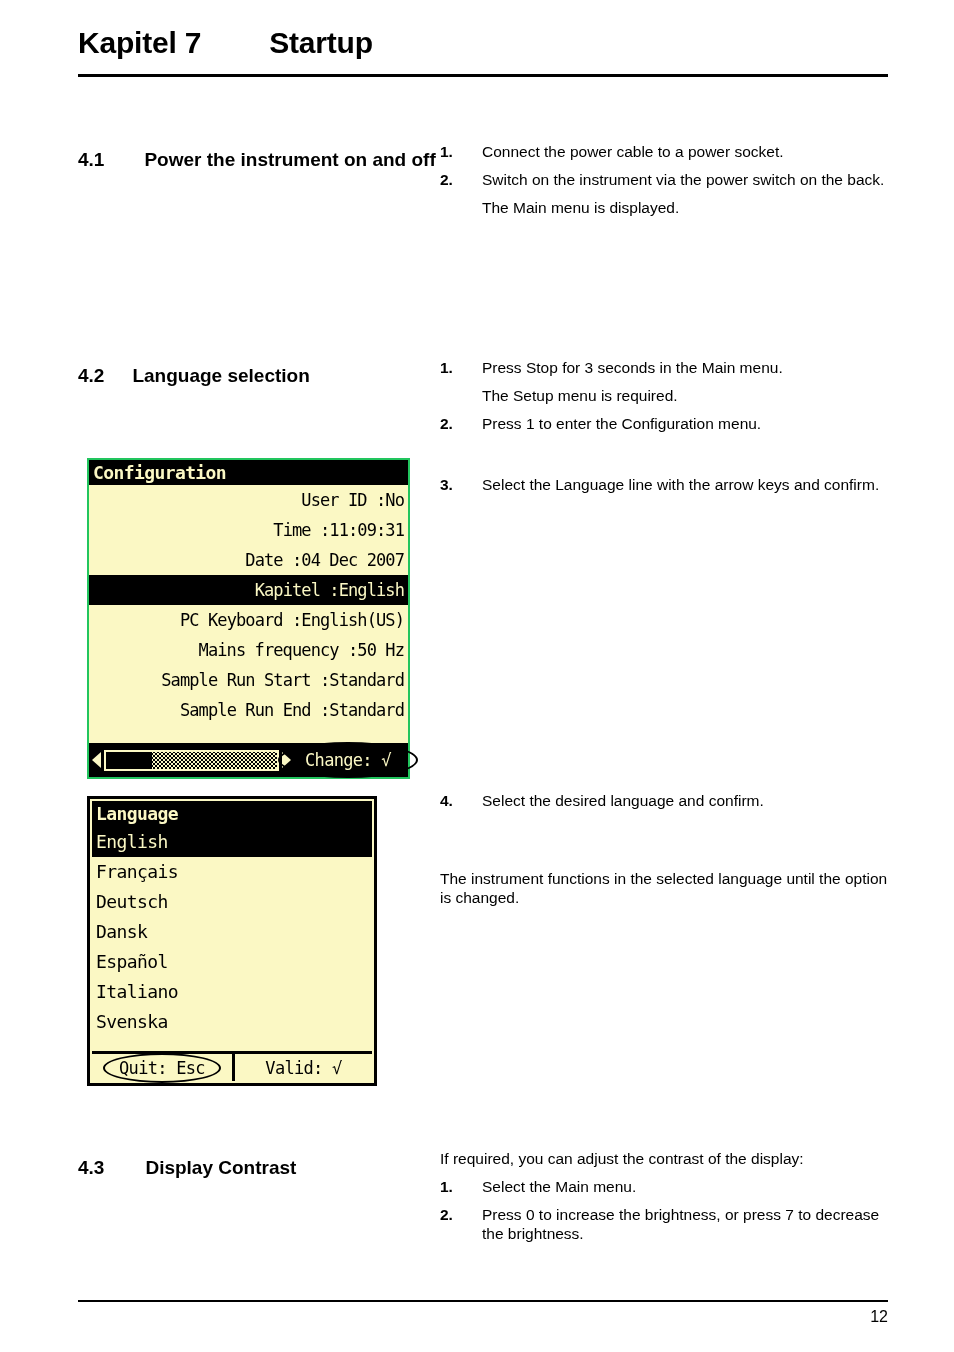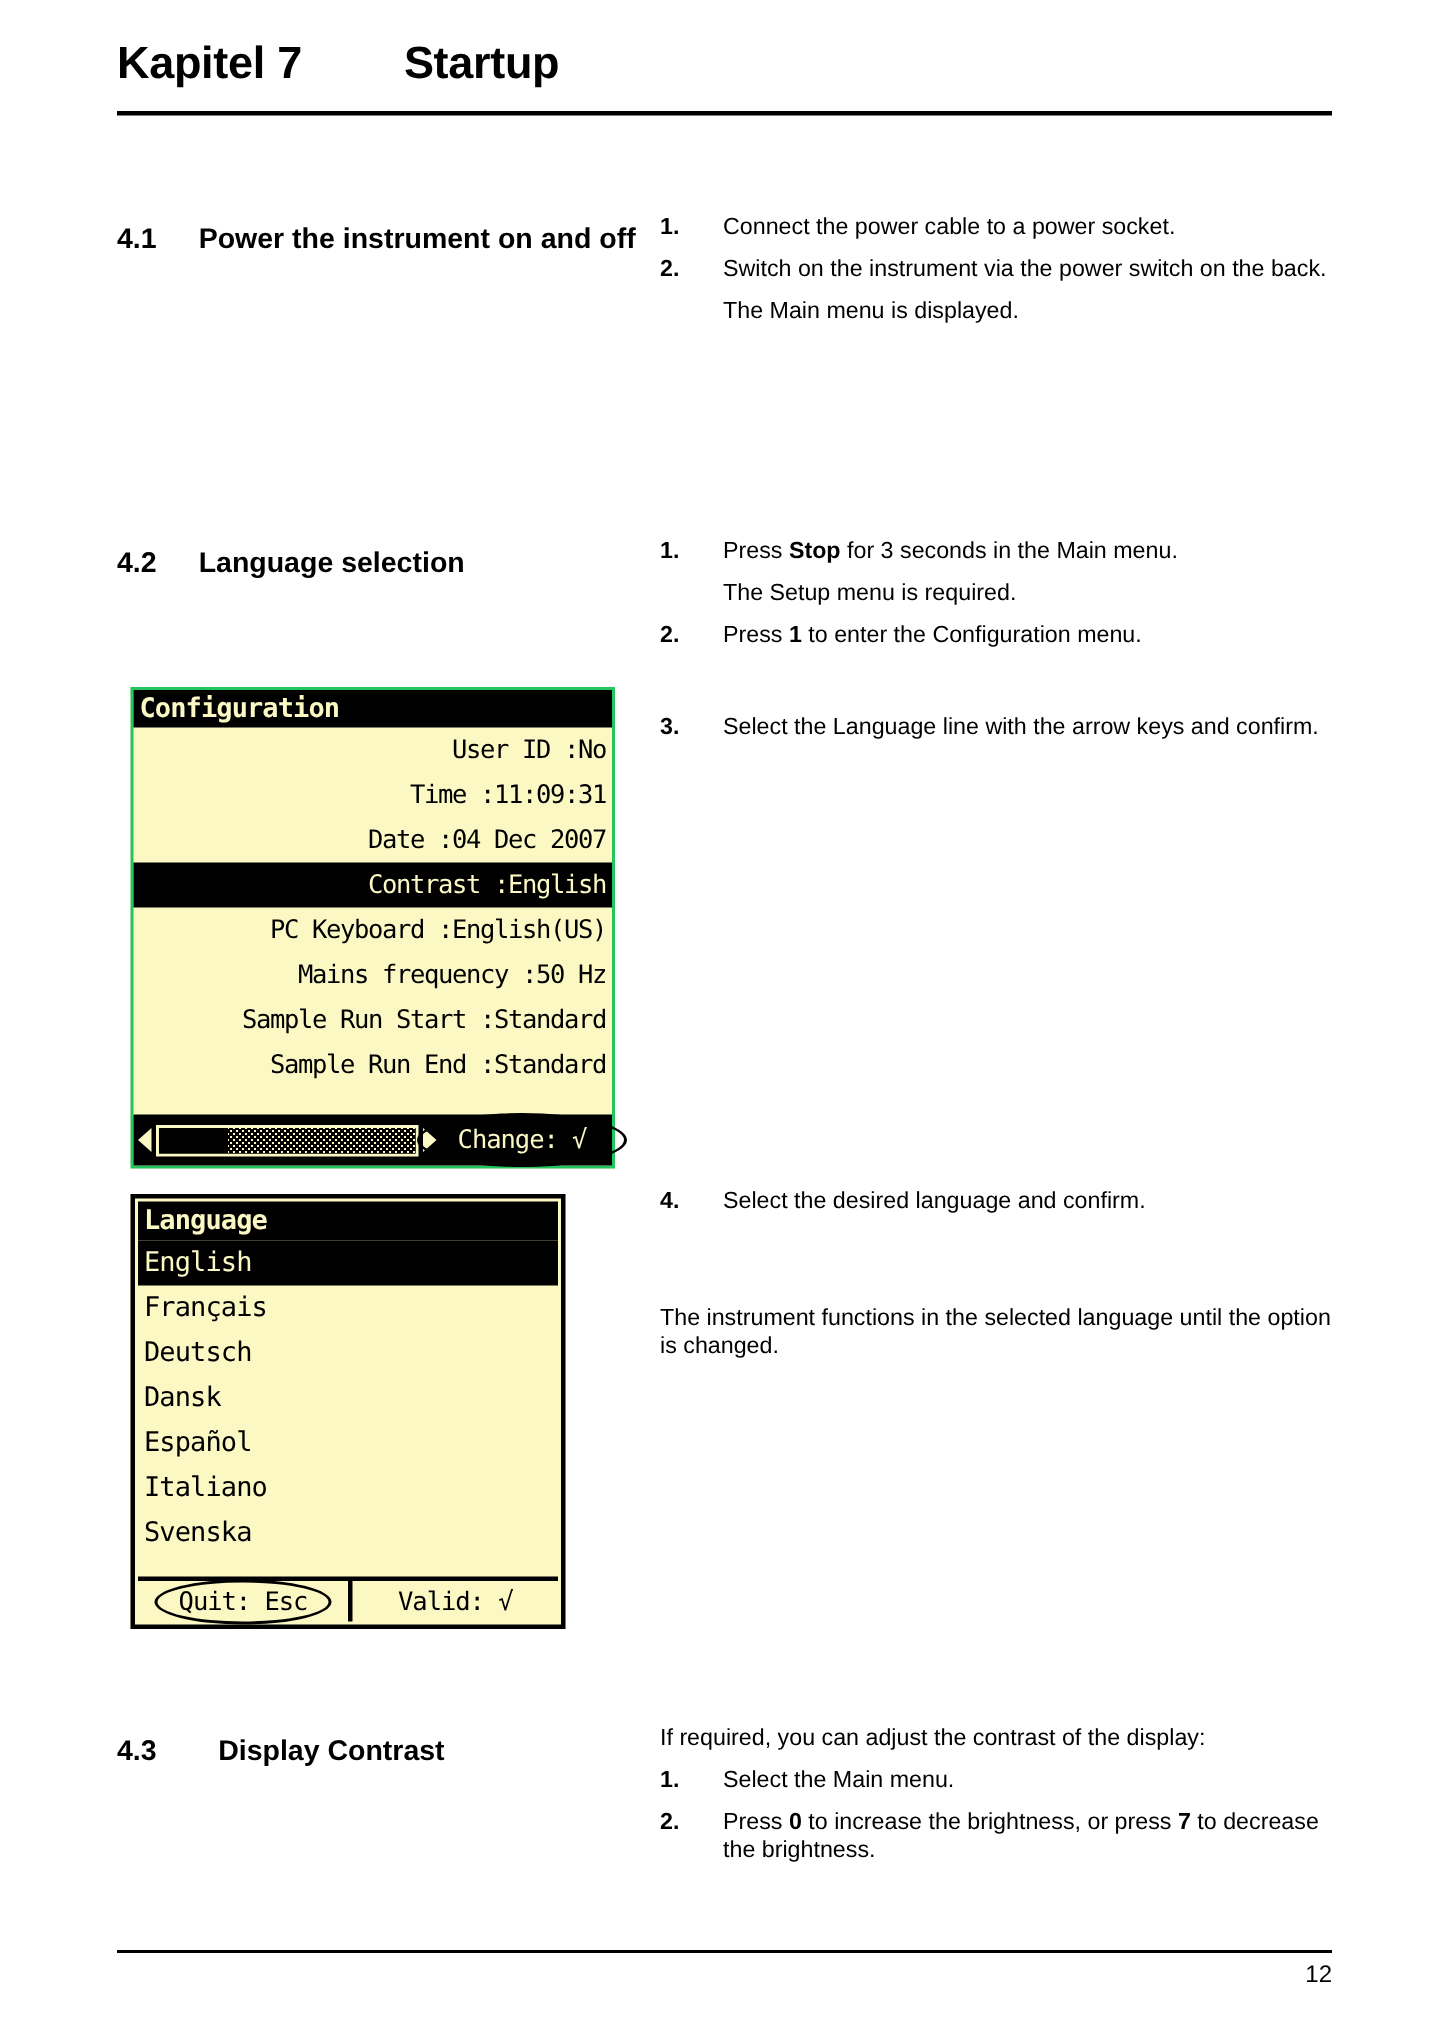--- a/index.html
+++ b/index.html
@@ -96,21 +96,21 @@
     width: 42px;
     flex: 0 0 42px;
   }
   .step-body { flex: 1 1 auto; }
   .para {
     font-size: 15.5px;
     line-height: 19px;
     margin-bottom: 9px;
   }
   .para.indent { margin-left: 42px; }
-  b { font-weight: bold; }
+  b { font-weight: normal; }
 
   
   .lcd {
     position: absolute;
     background: #FBF8C4;
     font-family: "DejaVu Sans Mono", "Liberation Mono", monospace;
     color: #000;
     box-sizing: border-box;
   }
 
@@ -290,21 +290,21 @@
 <body>
 
 <div class="page">
 
   <div class="chapter-header">
     <span class="chapter-num">Kapitel 7</span>
     <span class="chapter-title">Startup</span>
   </div>
   <div class="rule-top"></div>
 
-  <div class="section-heading" style="top:108px;">
+  <div class="section-heading" style="top:108px;gap:12px;">
     <span class="section-num">4.1</span>
     <span class="section-title">Power the instrument on and off</span>
   </div>
 
   <div class="rcol" style="top:142px;">
     <div class="step">
       <span class="step-num">1.</span>
       <span class="step-body">Connect the power cable to a power socket.</span>
     </div>
     <div class="step">
@@ -358,21 +358,21 @@
       </div>
       <div class="lcd-row">
         <span class="k">Time :</span>
         <span class="v">11:09:31</span>
       </div>
       <div class="lcd-row">
         <span class="k">Date :</span>
         <span class="v">04 Dec 2007</span>
       </div>
       <div class="lcd-row selected">
-        <span class="k">Contrast :</span>
+        <span class="k">Kapitel :</span>
         <span class="v">English</span>
       </div>
       <div class="lcd-row">
         <span class="k">PC Keyboard :</span>
         <span class="v">English(US)</span>
       </div>
       <div class="lcd-row">
         <span class="k">Mains frequency :</span>
         <span class="v">50 Hz</span>
       </div>

